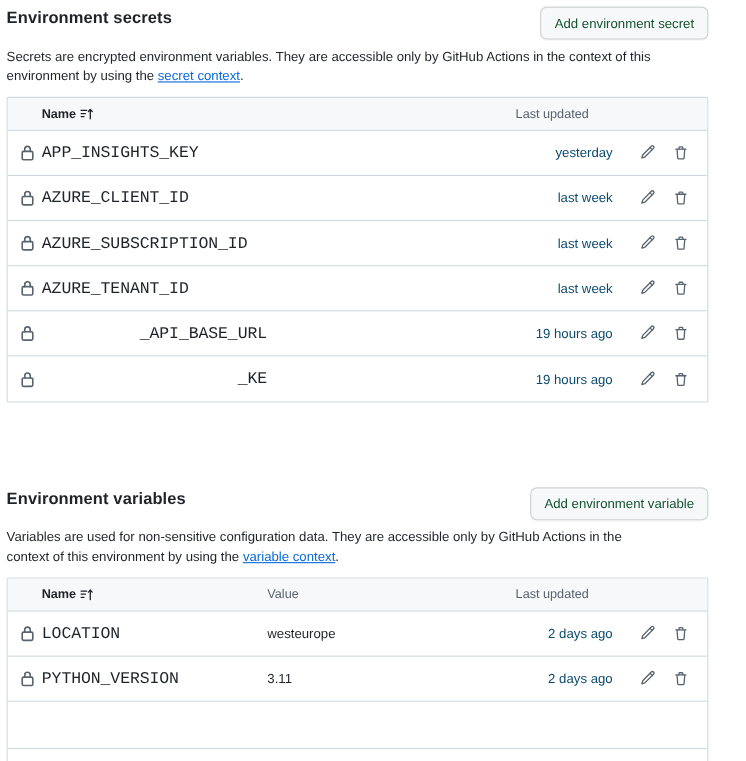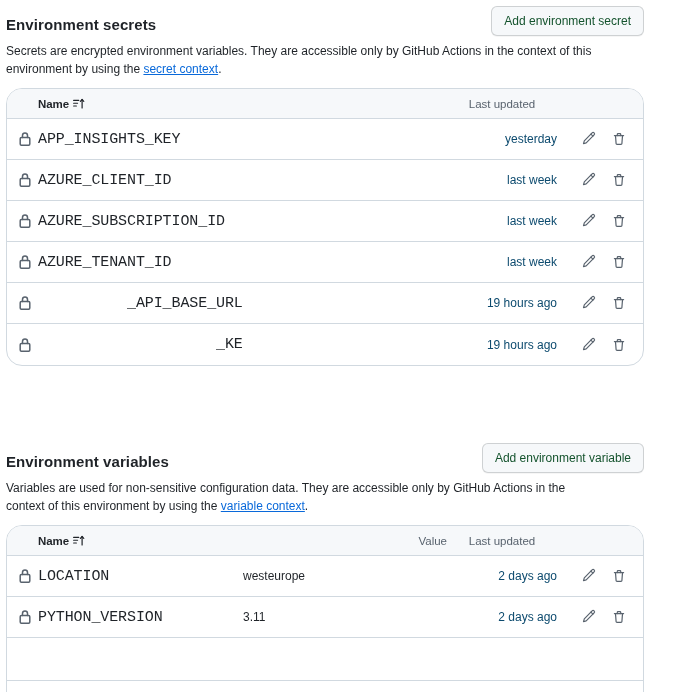--- a/index.html
+++ b/index.html
@@ -20,21 +20,21 @@
     position: relative;
     overflow: hidden;
     padding: 0;
   }
 
   
   .section { padding: 0 0 0 0; }
 
   .section-head {
     display: flex;
-    align-items: flex-end;
+    align-items: flex-start;
     justify-content: space-between;
     padding: 6px 34px 0 6px;
     min-height: 32px;
     gap: 40px;
   }
 
   .section-title {
     font-size: 15px;
     font-weight: 600;
     line-height: 22px;
@@ -66,21 +66,21 @@
     max-width: 640px;
   }
   .section-desc a {
     color: #0969da;
   }
 
   
   .table-wrap {
     margin: 10px 34px 0 6px;
     border: 1px solid #d1d9e0;
-    border-radius: 16px;
+    border-radius: 2px;
     overflow: hidden;
     background: #ffffff;
   }
 
   .trow {
     display: flex;
     align-items: center;
     border-bottom: 1px solid #d1d9e0;
     min-height: 41px;
     padding: 0 0 0 0;
@@ -149,21 +149,21 @@
     font-size: 11.5px;
     font-weight: 600;
     color: #1f2328;
   }
   .thead .col-updated {
     text-align: center;
     flex: 0 0 110px;
     font-weight: 400;
     color: #59636e;
   }
-  .thead .col-value { font-weight: 400; color: #59636e; text-align: right; }
+  .thead .col-value { font-weight: 400; color: #59636e; }
   .thead .col-name {
     display: flex;
     align-items: center;
     gap: 4px;
     font-weight: 600;
   }
   .thead .col-actions { flex: 0 0 86px; }
 
   .sort-icon {
     display: inline-flex;

